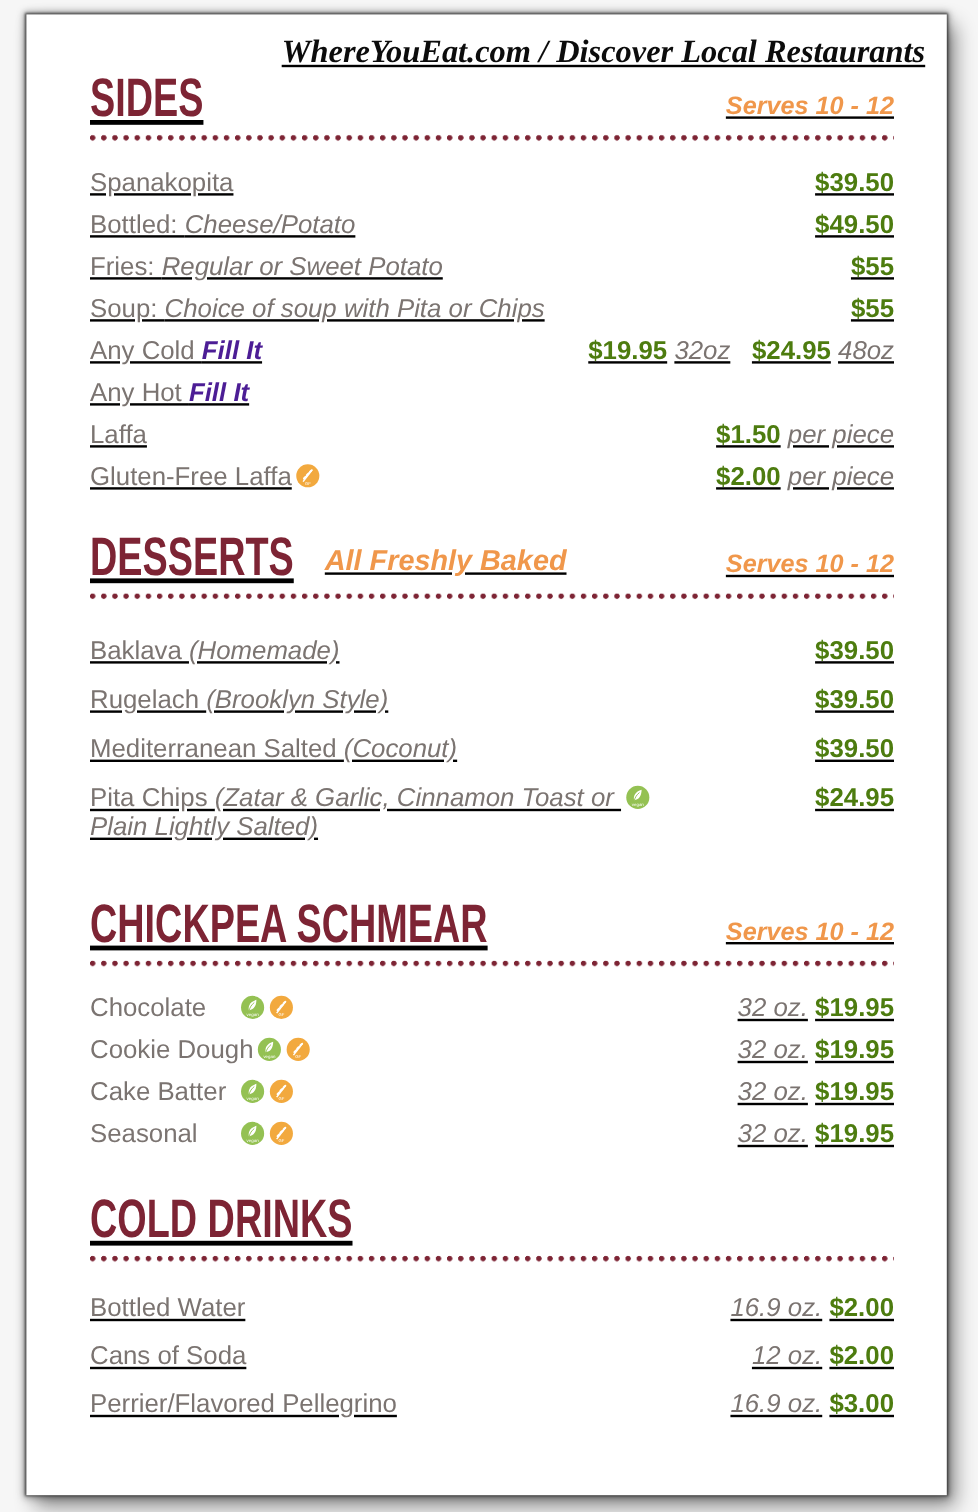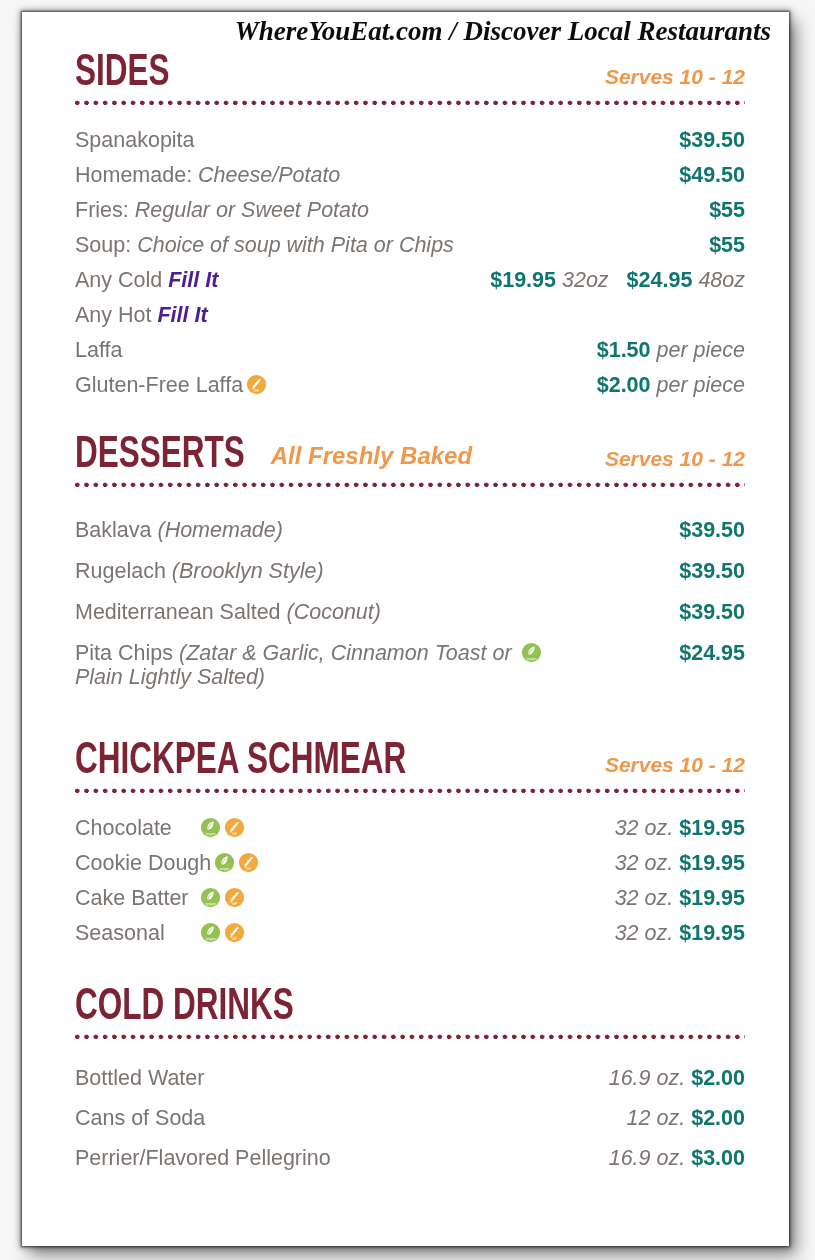--- a/index.html
+++ b/index.html
@@ -6,22 +6,23 @@
   body{
     width:815px;height:1260px;position:relative;
     background:#f6f6f6;
     font-family:"Liberation Sans", sans-serif;
     overflow:hidden;
   }
   .page{
     position:absolute;top:12px;left:22px;right:26px;bottom:14px;
     background:#ffffff;
     box-shadow:0 0 2px 1px rgba(30,30,30,.75), 0 0 6px 2px rgba(0,0,0,.35), 7px 9px 16px rgba(0,0,0,.45);
-    padding:4px 44px 30px 53px;
+    padding:16px 44px 30px 53px;
     box-sizing:border-box;
+    text-decoration:underline;
   }
   .watermark{
     font-family:"Liberation Serif", serif;
     font-style:italic;font-weight:700;
     font-size:27px;color:#0c0c0c;
     text-align:right;margin-right:-26px;
     white-space:nowrap;
   }
   .section{margin:0;}
   .sec-head{display:flex;align-items:flex-end;}
@@ -55,21 +56,21 @@
   .items.roomy{margin-top:30px;}
   .items.roomy .row{margin-bottom:17px;}
   .items.drink{margin-top:26px;}
   .items.drink .row{margin-bottom:16px;gap:32px;}
   .item-name{max-width:500px;}
   .name-plain{color:#7b7471;}
   .name-italic{color:#7b7471;font-style:italic;}
   .name-accent{color:#4c1d95;font-weight:700;font-style:italic;}
   .fixed-name{display:inline-block;min-width:122px;}
   .right-col{white-space:nowrap;text-align:right;}
-  .price{color:#0f766e;font-weight:700;}
+  .price{color:#4d7c0f;font-weight:700;}
   .size-note{color:#7b7471;font-style:italic;}
   .seg-gap{display:inline-block;width:18px;}
   .sp{display:inline-block;width:6px;}
   .badge{vertical-align:middle;position:relative;top:-2px;margin-left:3px;}
   .m-desserts{margin-top:32px;}
   .m-chickpea{margin-top:46px;}
   .m-cold{margin-top:36px;}
 </style>
 </head>
 <body>
@@ -82,21 +83,21 @@
           <span class="sec-title" style="margin-right: -40.5px;">SIDES</span>
           <span class="sec-serves">Serves 10 - 12</span>
         </div>
         <div class="dots"></div>
         <ul class="items tight">
           <li class="row">
             <span class="item-name"><span class="name-plain">Spanakopita</span></span>
             <span class="right-col"><span class="price">$39.50</span></span>
           </li>
           <li class="row">
-            <span class="item-name"><span class="name-plain">Homemade: </span><span class="name-italic">Cheese/Potato</span></span>
+            <span class="item-name"><span class="name-plain">Bottled: </span><span class="name-italic">Cheese/Potato</span></span>
             <span class="right-col"><span class="price">$49.50</span></span>
           </li>
           <li class="row">
             <span class="item-name"><span class="name-plain">Fries: </span><span class="name-italic">Regular or Sweet Potato</span></span>
             <span class="right-col"><span class="price">$55</span></span>
           </li>
           <li class="row">
             <span class="item-name"><span class="name-plain">Soup: </span><span class="name-italic">Choice of soup with Pita or Chips</span></span>
             <span class="right-col"><span class="price">$55</span></span>
           </li>

